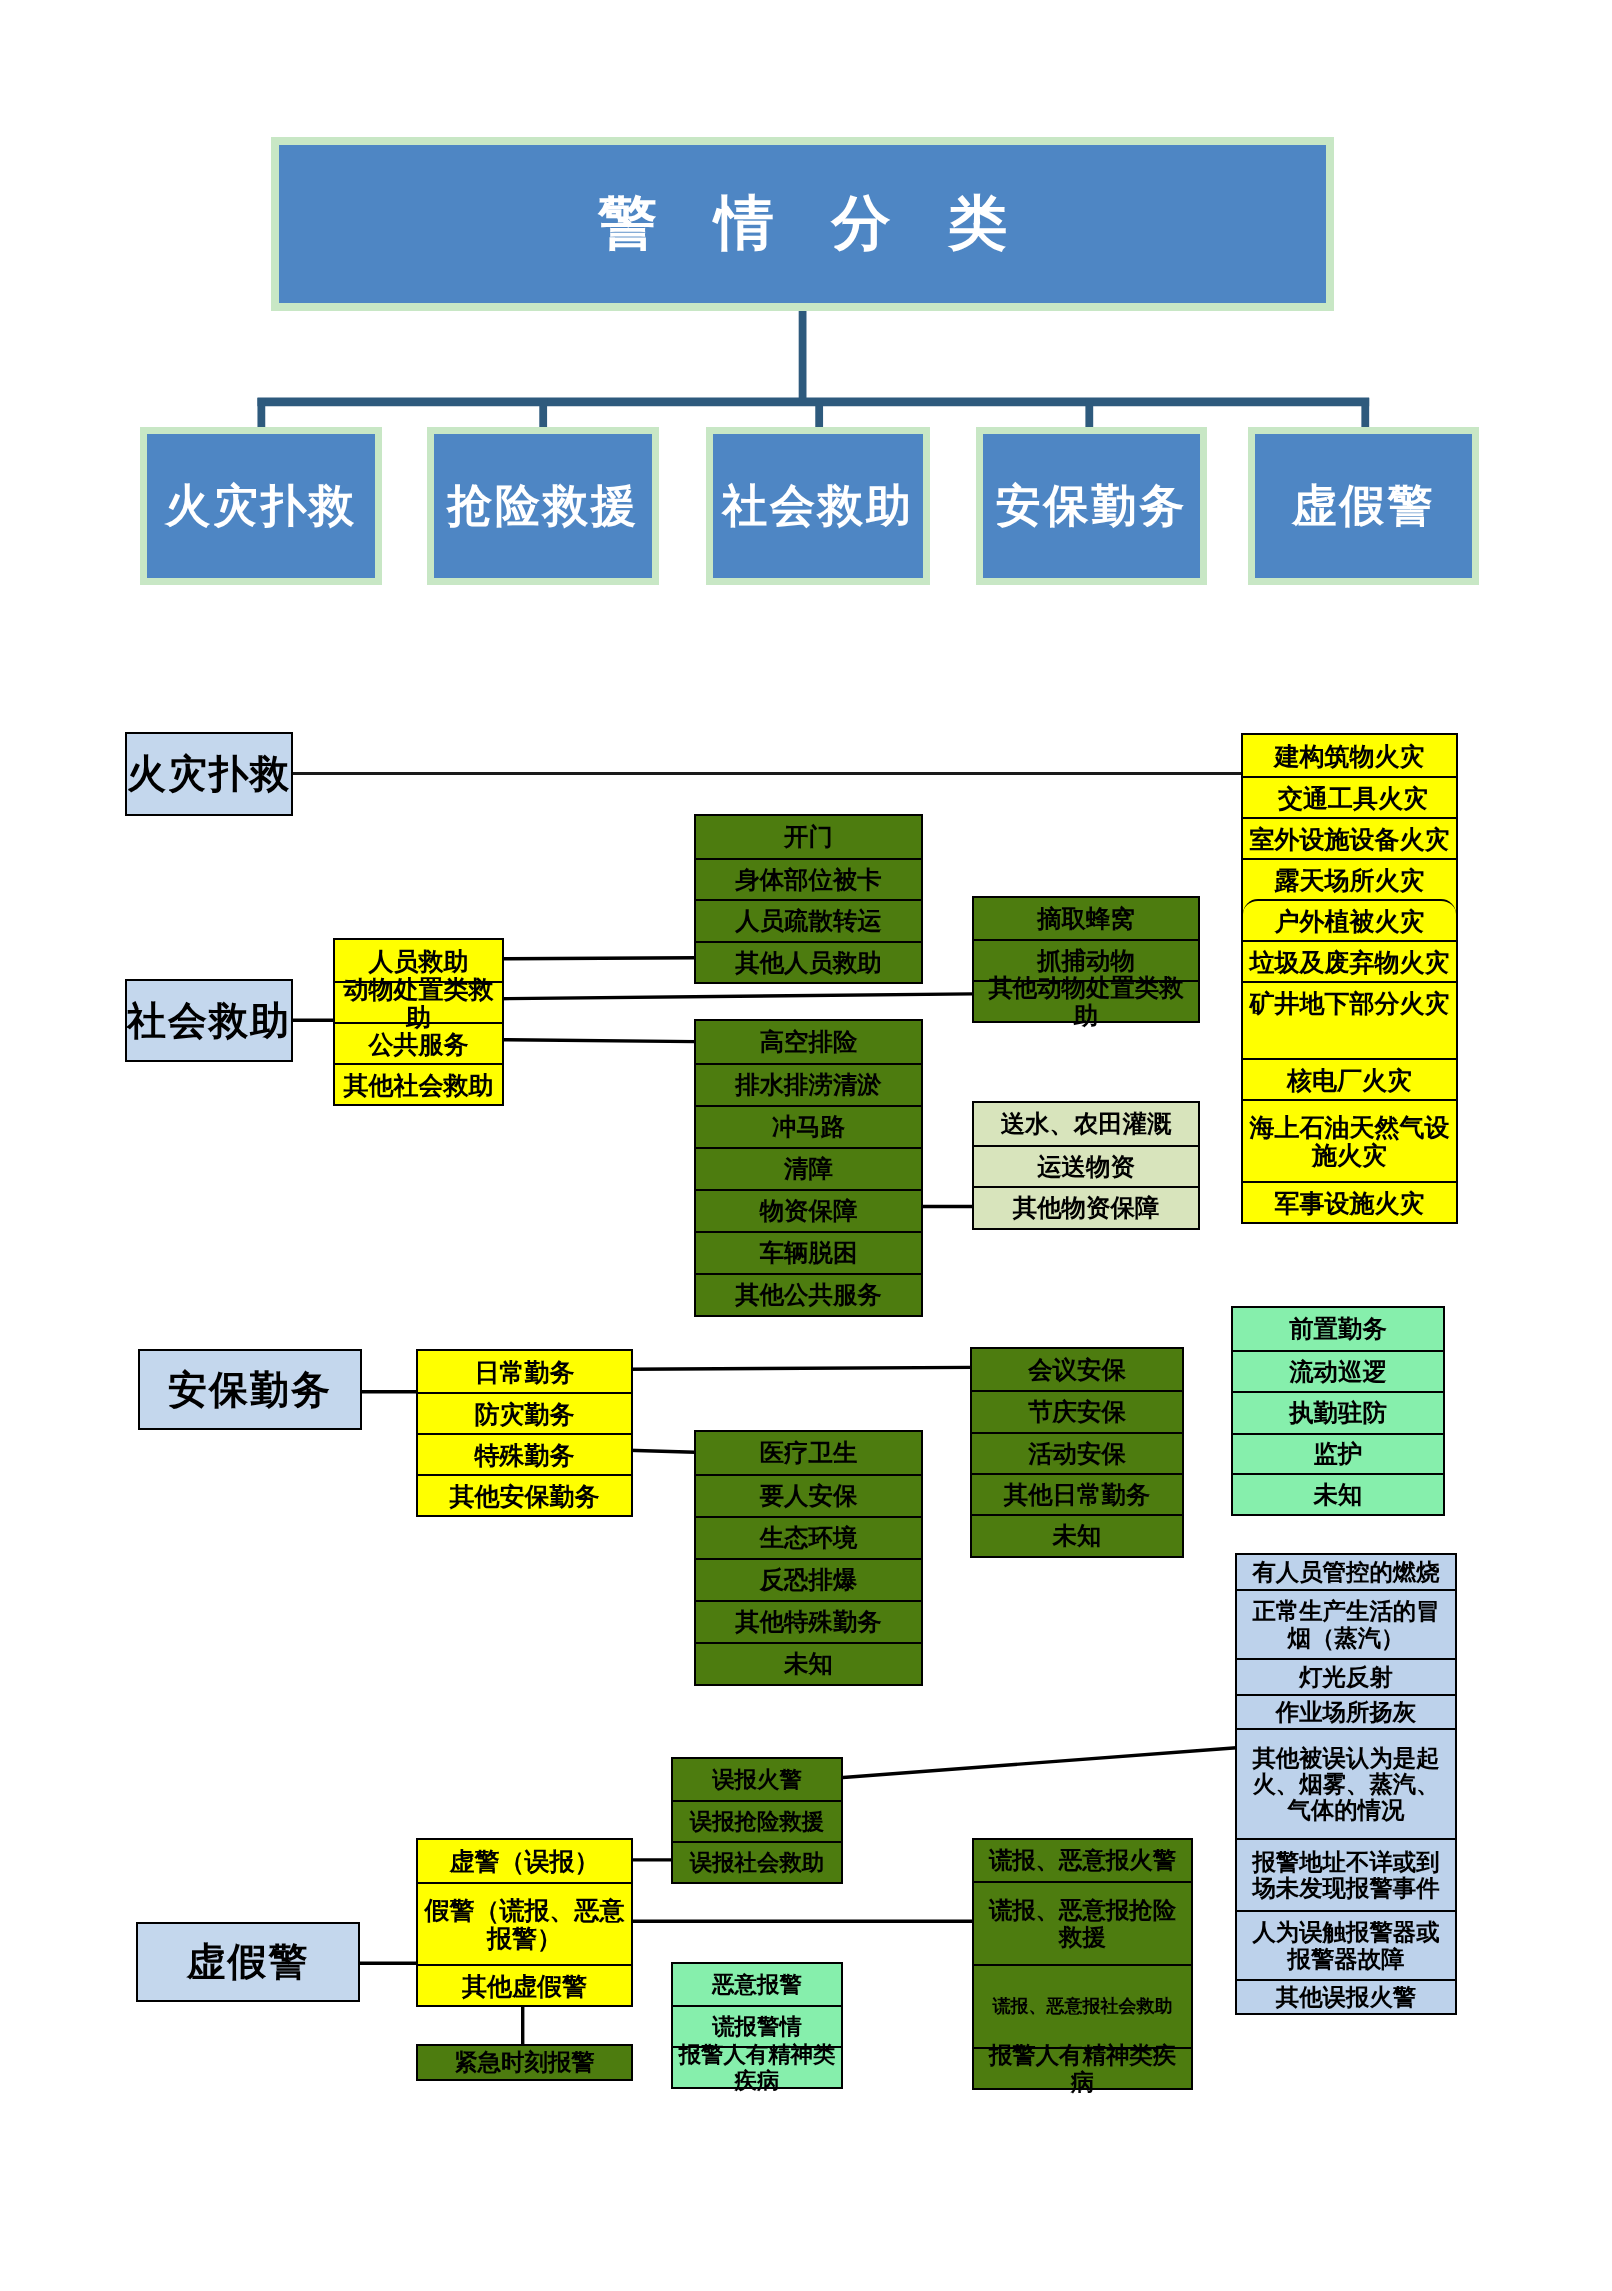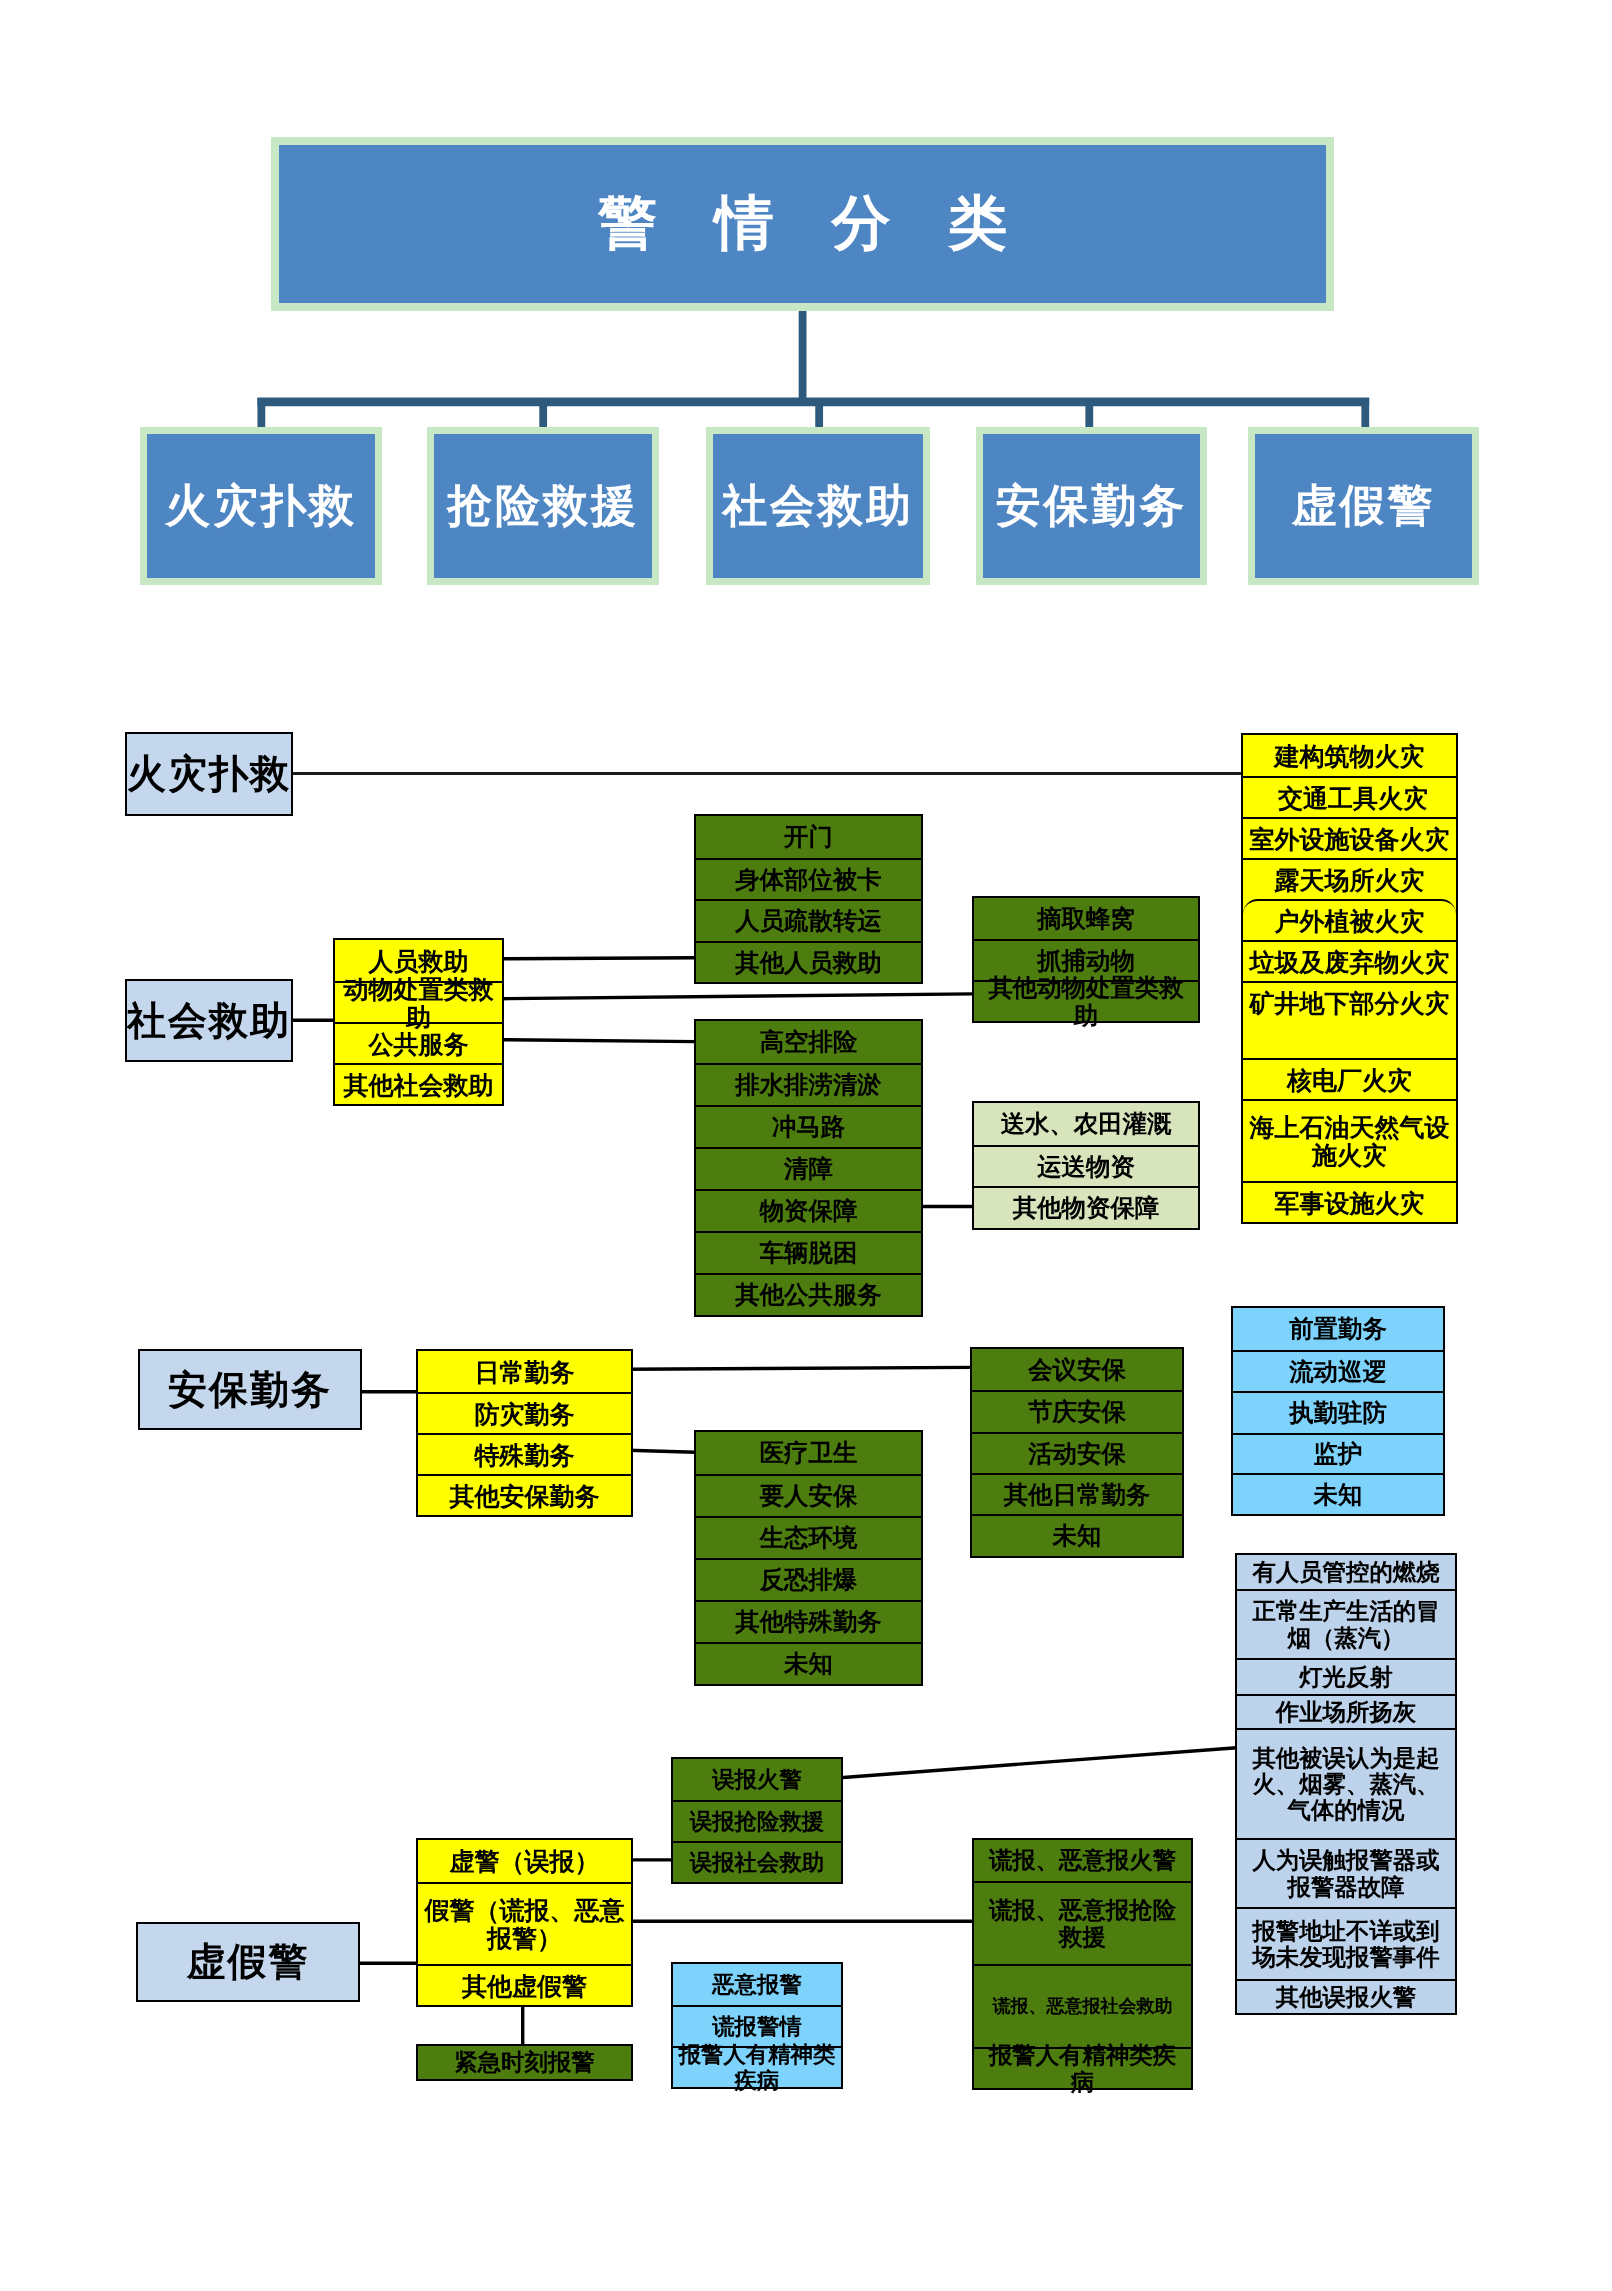--- a/index.html
+++ b/index.html
@@ -18,21 +18,21 @@
          font-family:"Liberation Serif",serif;font-weight:bold;font-size:39px;color:#000;letter-spacing:2px;}
 
   .stack{position:absolute;box-sizing:content-box;border:2.9px solid #000;}
   .stack .row{display:flex;align-items:center;justify-content:center;text-align:center;
               box-sizing:border-box;border-top:2.4px solid #000;font-weight:bold;color:#000;
               line-height:1.12;padding:0 4.9px;font-size:24.4px;}
   .stack .row:first-child{border-top:none;}
   .c-yellow{background:#FFFF00;}
   .c-pink{background:#4d7c0f;}
   .c-green{background:#D8E4BC;}
-  .c-white{background:#7dd3fc;}
+  .c-white{background:#86efac;}
   .c-blue{background:#BDD2EB;}
 </style>
 </head>
 <body>
 
 <div class="canvas">
 
   <svg class="wires" viewBox="0 0 1653 2350" width="1612" height="2292">
 
     <line x1="823" y1="318" x2="823" y2="412" stroke="#2E5A7D" stroke-width="8"></line>
@@ -143,22 +143,22 @@
         <div class="row" style="height: 42px;">执勤驻防</div>
         <div class="row" style="height: 40px;">监护</div>
         <div class="row" style="height: 41px;">未知</div>
       </div>
       <div class="stack c-blue" style="left: 1235px; top: 1553px; width: 218px;">
         <div class="row" style="height: 34px; font-size: 23.4px;">有人员管控的燃烧</div>
         <div class="row" style="height: 69px; font-size: 23.4px;">正常生产生活的冒烟（蒸汽）</div>
         <div class="row" style="height: 36px; font-size: 23.4px;">灯光反射</div>
         <div class="row" style="height: 34px; font-size: 23.4px;">作业场所扬灰</div>
         <div class="row" style="height: 110px; font-size: 23.4px;">其他被误认为是起火、烟雾、蒸汽、气体的情况</div>
+        <div class="row" style="height: 72px; font-size: 23.4px;">报警地址不详或到场未发现报警事件</div>
         <div class="row" style="height: 69px; font-size: 23.4px;">人为误触报警器或报警器故障</div>
-        <div class="row" style="height: 72px; font-size: 23.4px;">报警地址不详或到场未发现报警事件</div>
         <div class="row" style="height: 34px; font-size: 23.4px;">其他误报火警</div>
       </div>
       <div class="stack c-yellow" style="left: 416px; top: 1838px; width: 213px;">
         <div class="row" style="height: 42px; font-size: 25px;">虚警（误报）</div>
         <div class="row" style="height: 82px; font-size: 25px;">假警（谎报、恶意报警）</div>
         <div class="row" style="height: 41px; font-size: 25px;">其他虚假警</div>
       </div>
       <div class="stack c-pink" style="left: 671px; top: 1757px; width: 168px;">
         <div class="row" style="height: 41px; font-size: 22.4px;">误报火警</div>
         <div class="row" style="height: 41px; font-size: 22.4px;">误报抢险救援</div>

